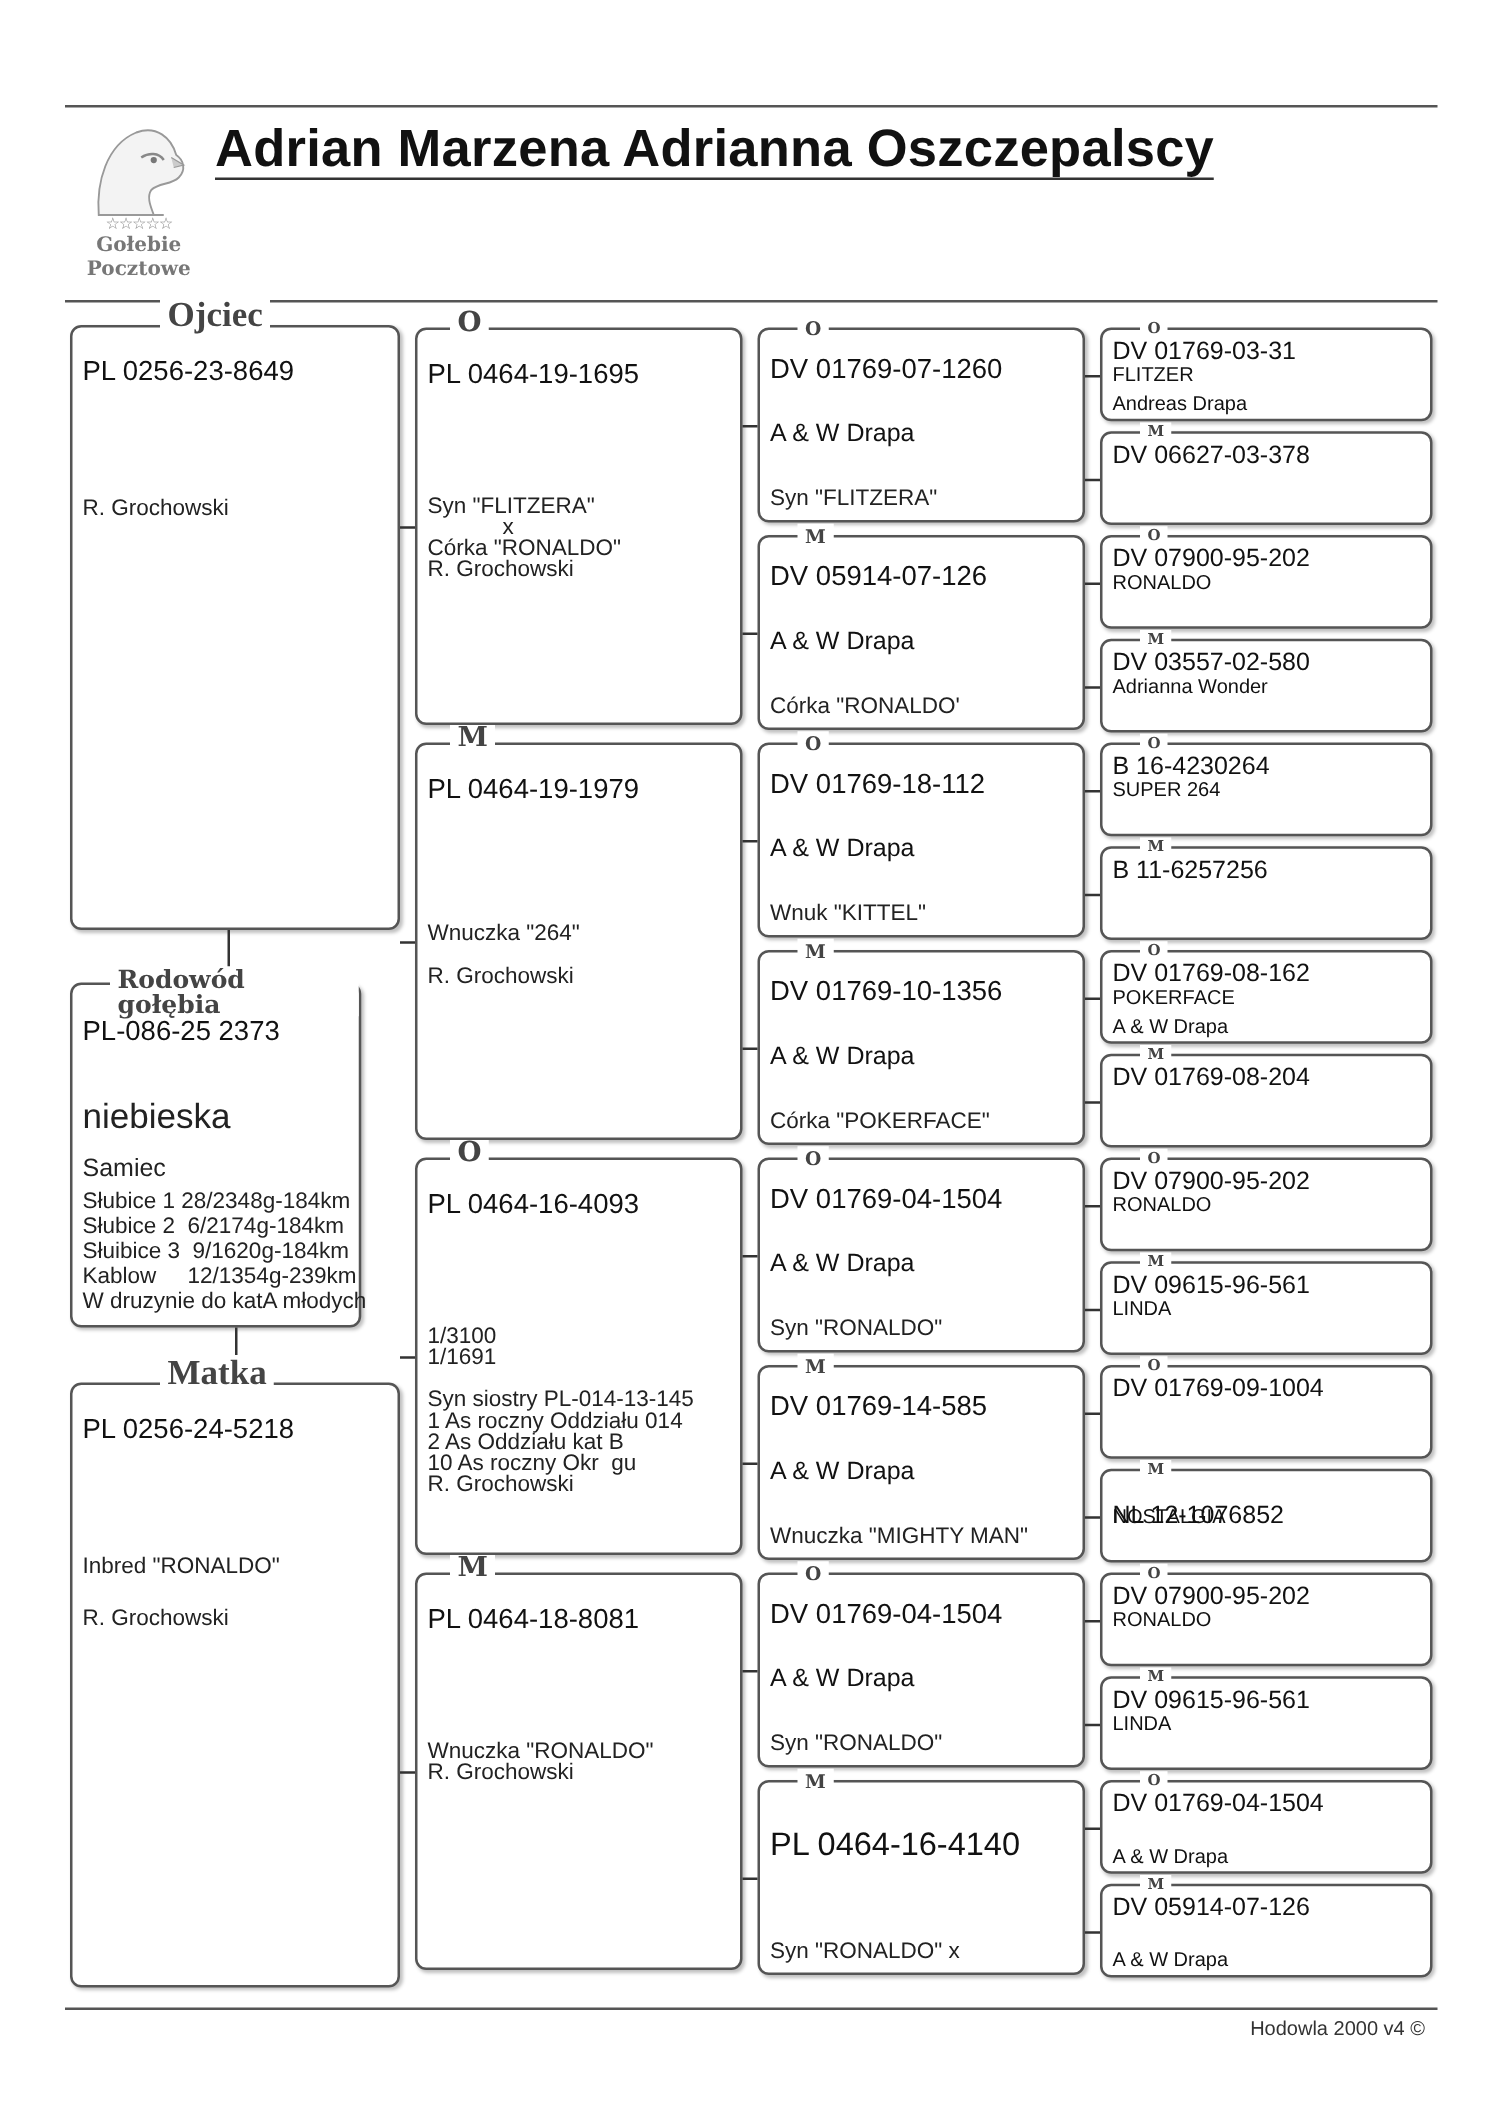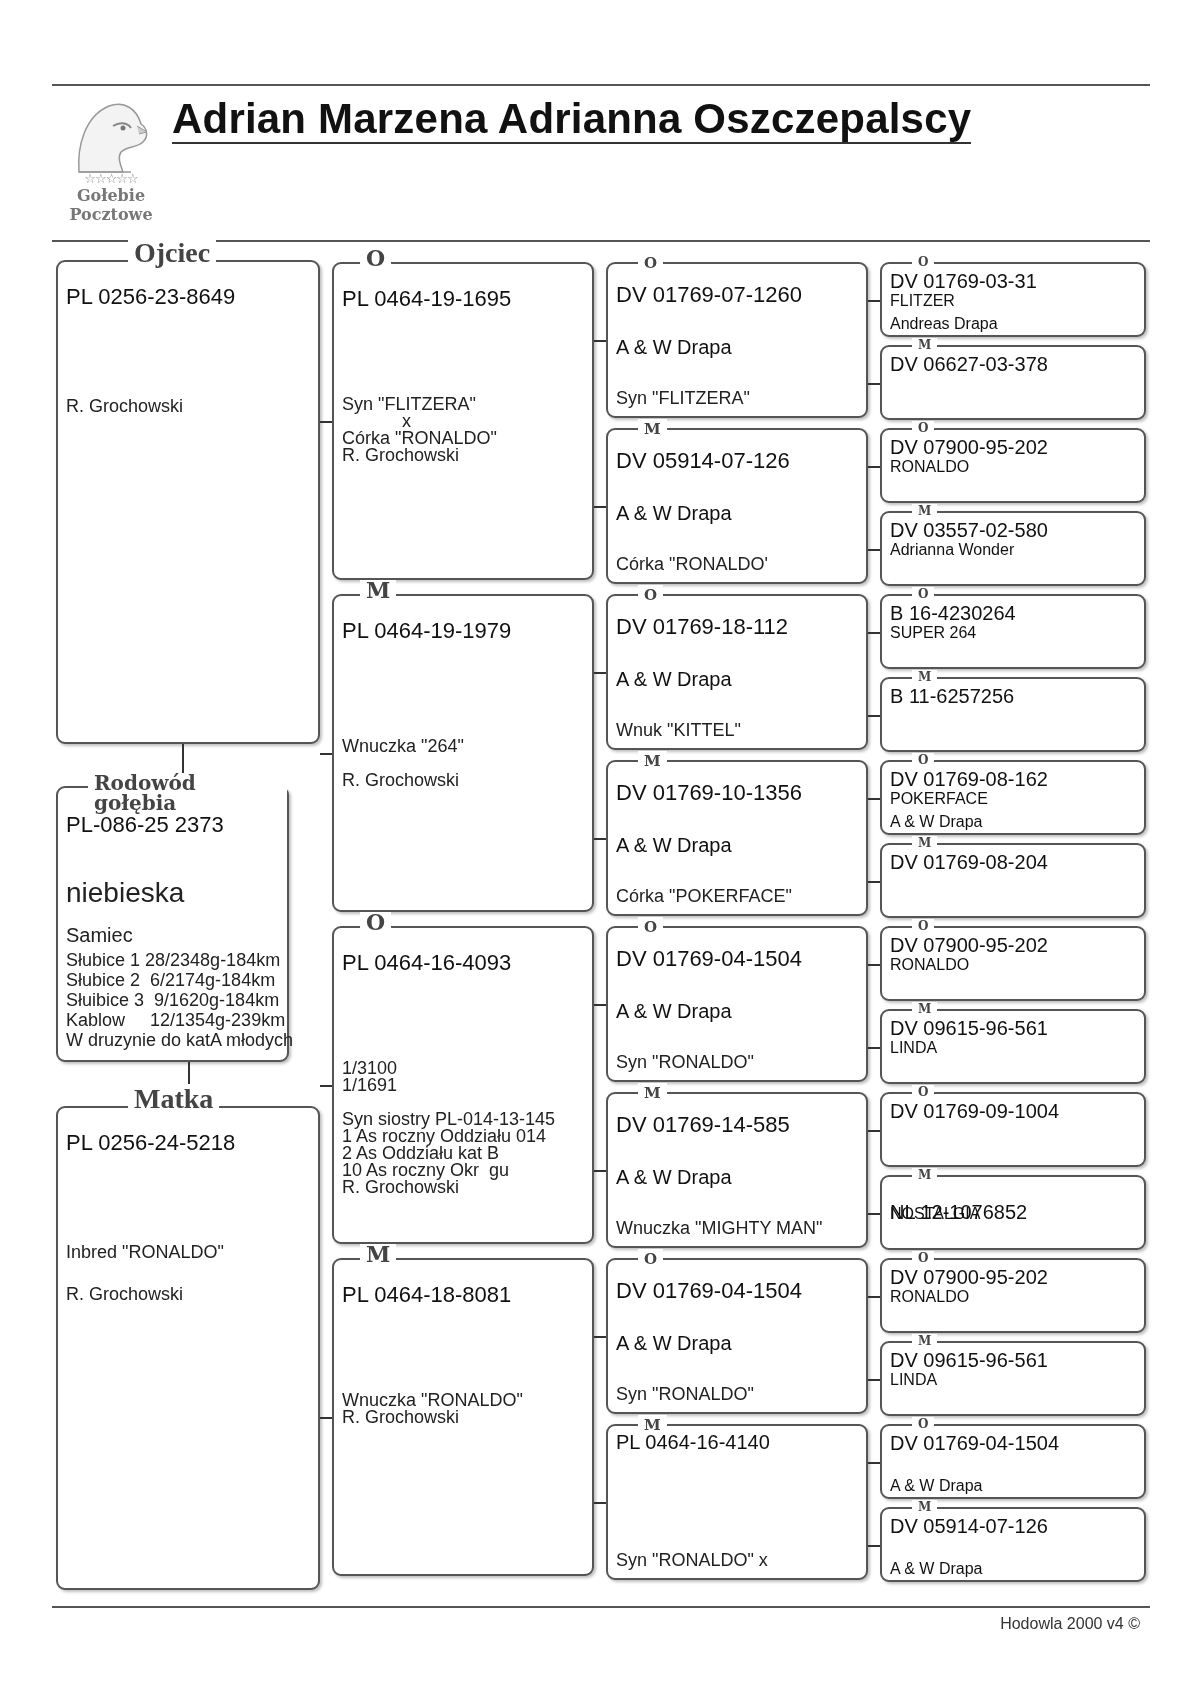--- a/index.html
+++ b/index.html
@@ -162,21 +162,21 @@
         <div class="t" style="top:126px">Wnuczka "MIGHTY MAN"</div>
       </div>
       <div class="box" style="left:606px;top:1258px;width:262px;height:156px">
         <div class="legend gen3" style="">O</div>
         <div class="ring" style="top:18px;font-size:22px">DV 01769-04-1504</div>
         <div class="ring" style="top:72px;font-size:20px">A &amp; W Drapa</div>
         <div class="t" style="top:126px">Syn "RONALDO"</div>
       </div>
       <div class="box" style="left:606px;top:1424px;width:262px;height:156px">
         <div class="legend gen3" style="">M</div>
-        <div class="ring" style="top:5px;font-size:20px">PL 0464-16-4140</div>
+        <div class="ring" style="top:34px;font-size:26px">PL 0464-16-4140</div>
         <div class="ring" style="top:72px;font-size:20px"></div>
         <div class="t" style="top:126px">Syn "RONALDO" x</div>
       </div>
     </div>
 
   <div id="gen4">
       <div class="box" style="left:880px;top:262px;width:266px;height:75px">
         <div class="legend gen4" style="">O</div>
         <div class="ring" style="top:6px;font-size:20px">DV 01769-03-31</div>
         <div class="ring" style="top:28px;font-size:16px">FLITZER</div>

